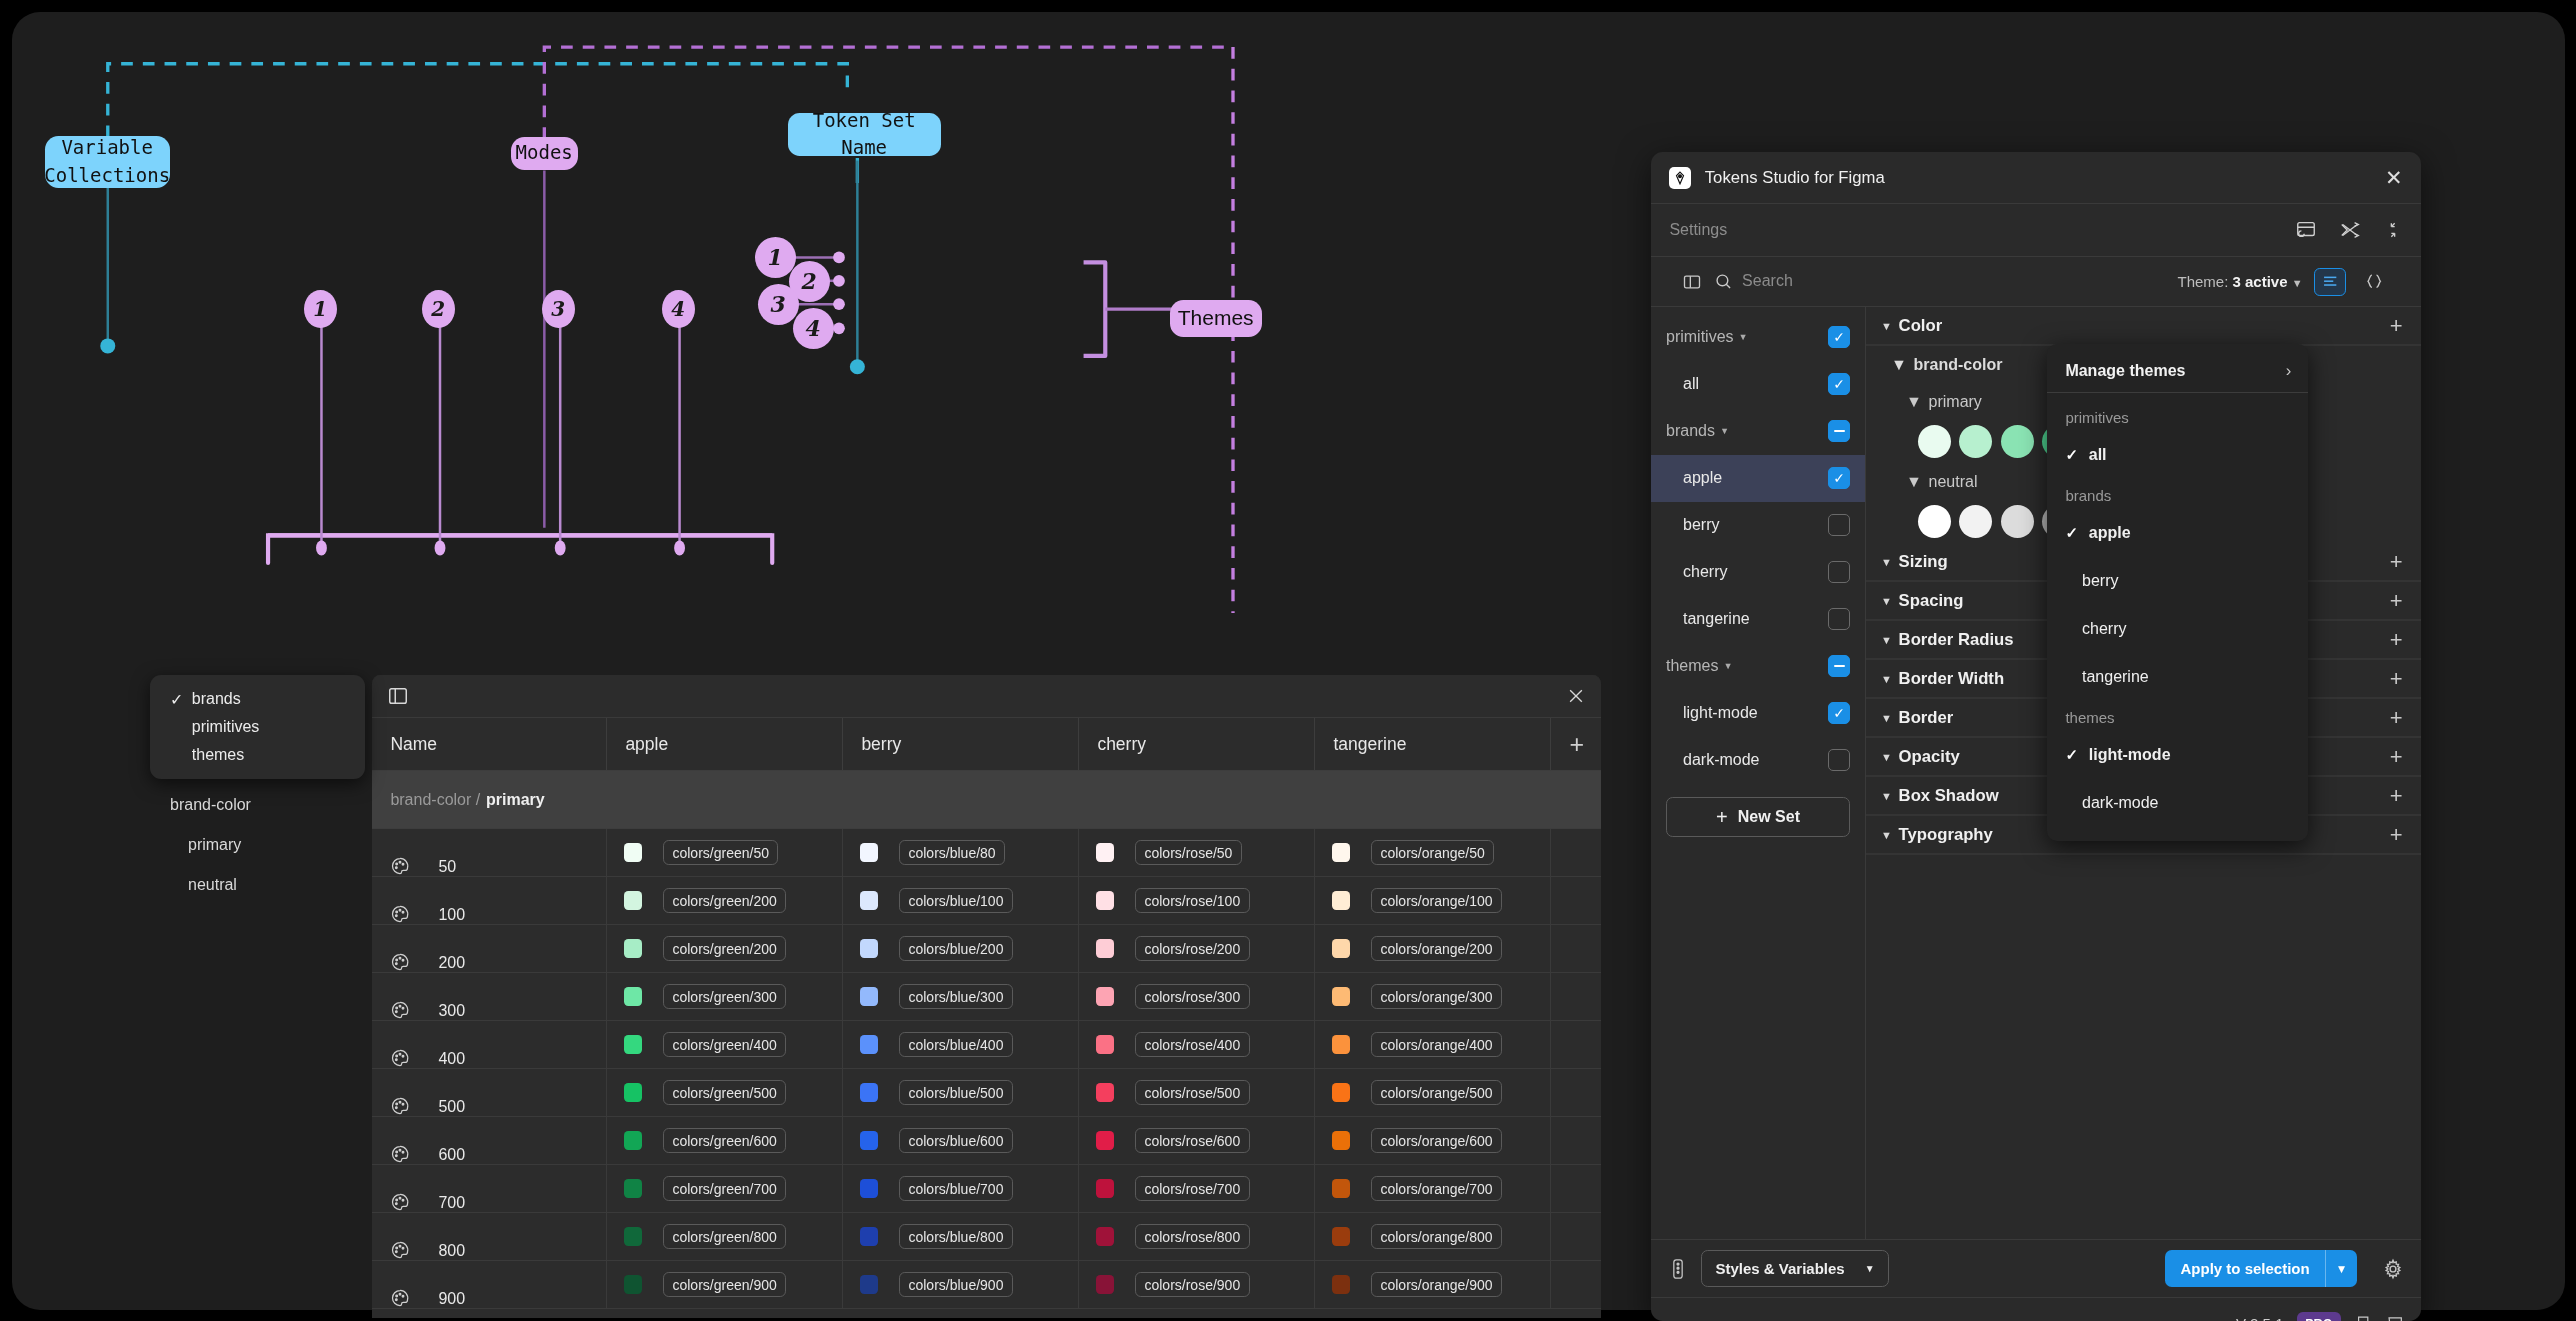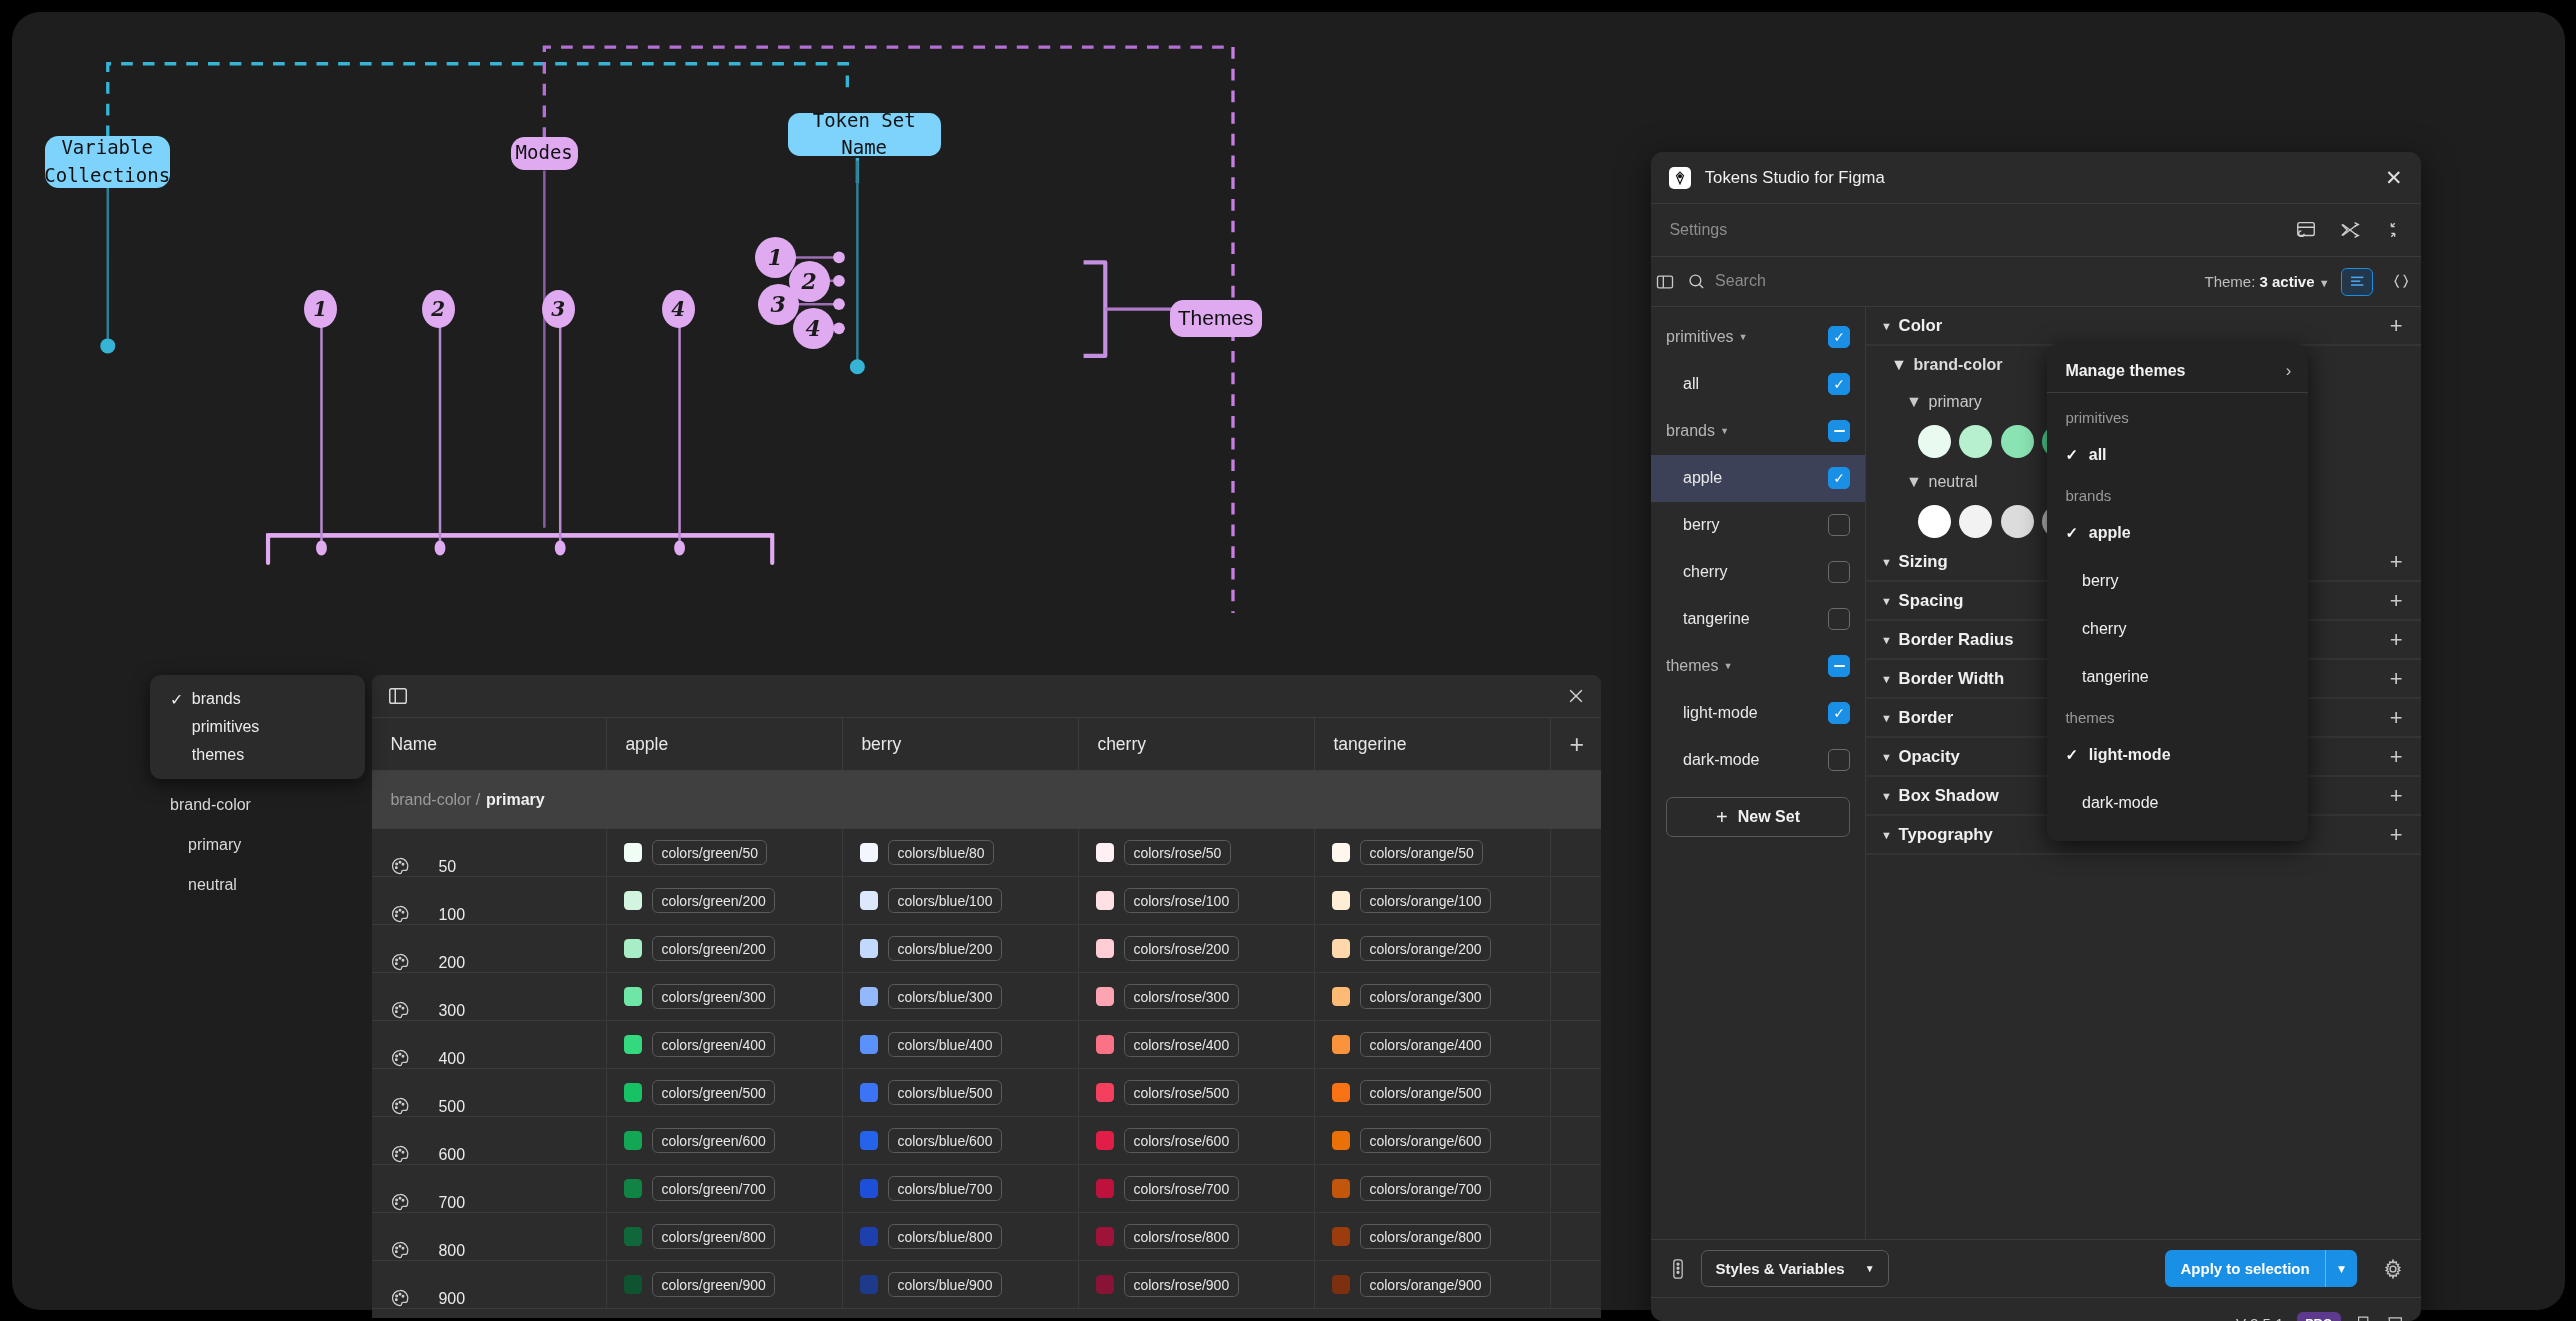--- a/index.html
+++ b/index.html
@@ -95,21 +95,21 @@
     border-bottom: 0.8px solid #3d3d3d;
   }
   .group-row b { color: #efefef; font-weight: 700; }
   .trow { display: flex; height: 48px; border-bottom: 0.8px solid #3a3a3a; }
   .tcell-name {
     width: 235px; display: flex; align-items: flex-end; gap: 28px;
     padding-left: 18.4px; color: #e9e9e9; font-size: 16px;
     border-right: 0.8px solid #3a3a3a;
   }
   .tcell {
-    width: 236px; display: flex; align-items: center; gap: 10px;
+    width: 236px; display: flex; align-items: center; gap: 21px;
     padding-left: 16.7px;
     border-right: 0.8px solid #3a3a3a;
   }
   .tcell-pad { flex: 1; }
   .sw { width: 18.4px; height: 18.4px; border-radius: 4.2px; flex: none; }
   .chip {
     border: 0.8px solid #5a5a5a; border-radius: 5.8px;
     padding: 3.3px 8.4px; font-size: 14px; color: #e6e6e6;
     white-space: nowrap;
   }
@@ -168,21 +168,21 @@
   .ts-tabs {
     height: 53px; display: flex; align-items: center;
     padding: 0 18.4px; gap: 28px;
     border-bottom: 0.8px solid #3a3a3a;
   }
   .ts-tab { color: #8d8d8d; font-size: 16px; }
   .ts-tabs-right { margin-left: auto; display: flex; gap: 22px; align-items: center; color: #cfcfcf; }
 
   .ts-search {
     height: 50px; display: flex; align-items: center; gap: 11.7px;
-    padding: 0 4px;
+    padding: 0 31px;
     border-bottom: 0.8px solid #3a3a3a;
   }
   .ts-searchbox { display: flex; align-items: center; gap: 10px; flex: 1; }
   .ts-searchbox input {
     background: transparent; border: 0; outline: 0;
     color: #e0e0e0; font-size: 16px; width: 100%;
     font-family: "Liberation Sans", sans-serif;
   }
   .ts-searchbox input::placeholder { color: #8b8b8b; }
   .ts-theme-sel { color: #bdbdbd; font-size: 15px; white-space: nowrap; }

